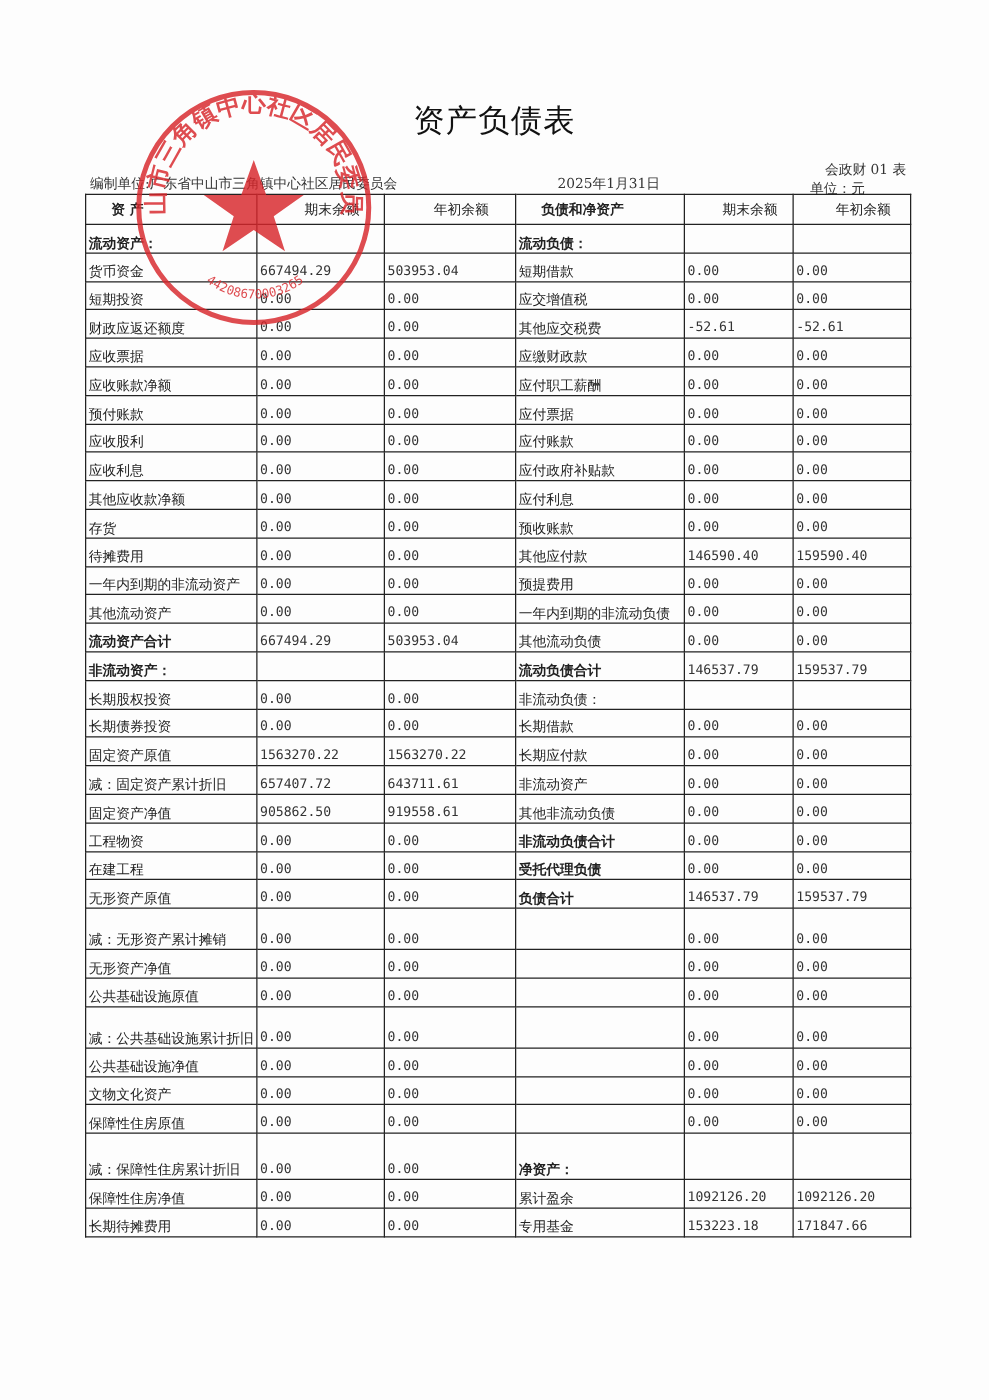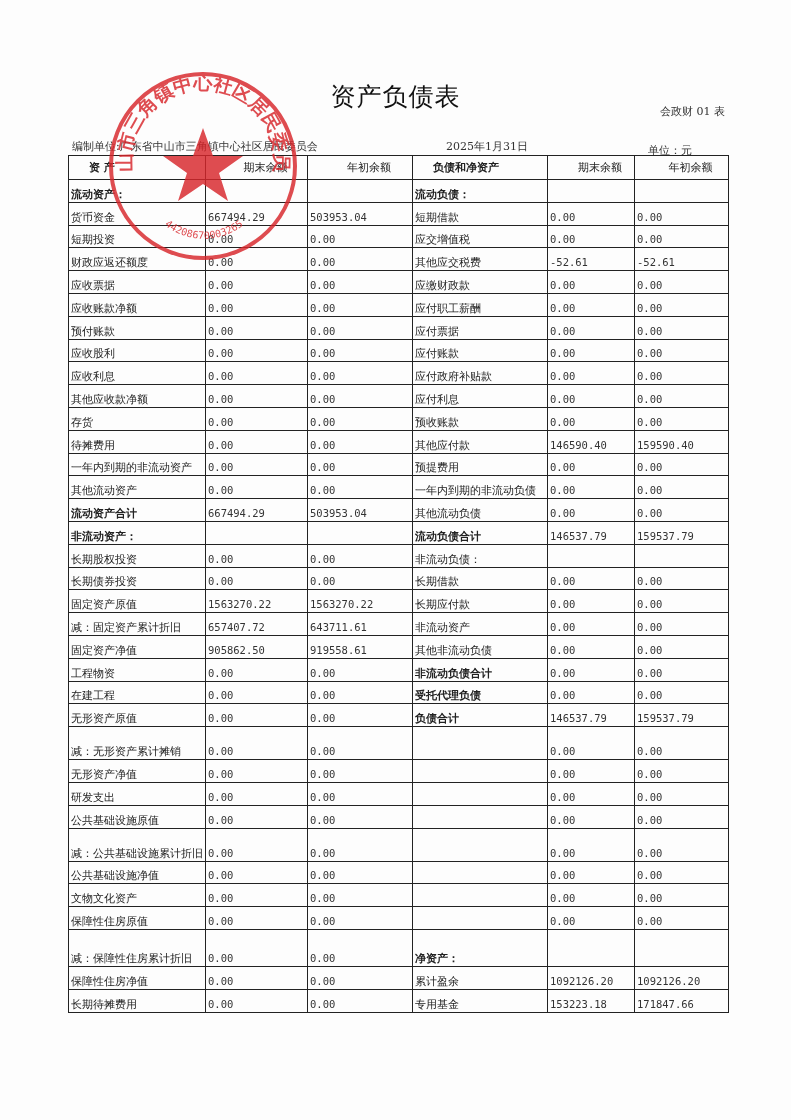--- a/index.html
+++ b/index.html
@@ -4,21 +4,21 @@
 <style>
   html, body { margin: 0; padding: 0; }
   body {
     width: 791px; height: 1120px; background: #fdfdfd; position: relative; overflow: hidden;
     font-family: "DejaVu Serif", "Liberation Serif", serif; color: #222;
   }
   .title {
     position: absolute; left: 0; width: 791px; top: 80px; text-align: center;
     font-family: "DejaVu Sans", "Liberation Sans", sans-serif; font-size: 25px; letter-spacing: 1px; color: #111;
   }
-  .form-no { position: absolute; left: 660px; top: 104px; font-size: 11px; color: #333; }
+  .form-no { position: absolute; left: 660px; top: 128px; font-size: 11px; color: #333; }
   .org { position: absolute; left: 72px; top: 139px; font-size: 11px; color: #333; }
   .date { position: absolute; left: 446px; top: 139px; font-size: 11px; color: #333; }
   .unit { position: absolute; left: 648px; top: 143px; font-size: 11px; color: #333; }
 
   table.bs {
     position: absolute; left: 68px; top: 155px; border-collapse: collapse;
     table-layout: fixed; width: 660px; font-size: 11px;
   }
   table.bs td {
     border: 1px solid #222; padding: 0 2px 1px 2px; vertical-align: bottom;
@@ -269,28 +269,20 @@
       </tr>
       <tr>
         <td class="l2">无形资产净值</td>
         <td class="num">0.00</td>
         <td class="num">0.00</td>
         <td class="l1"></td>
         <td class="num">0.00</td>
         <td class="num">0.00</td>
       </tr>
       <tr>
-        <td class="l1">研发支出</td>
-        <td class="num">0.00</td>
-        <td class="num">0.00</td>
-        <td class="l1"></td>
-        <td class="num">0.00</td>
-        <td class="num">0.00</td>
-      </tr>
-      <tr>
         <td class="l1">公共基础设施原值</td>
         <td class="num">0.00</td>
         <td class="num">0.00</td>
         <td class="l1"></td>
         <td class="num">0.00</td>
         <td class="num">0.00</td>
       </tr>
       <tr class="tall">
         <td class="wrap">减：公共基础设施累计折旧（摊销）</td>
         <td class="num">0.00</td>

